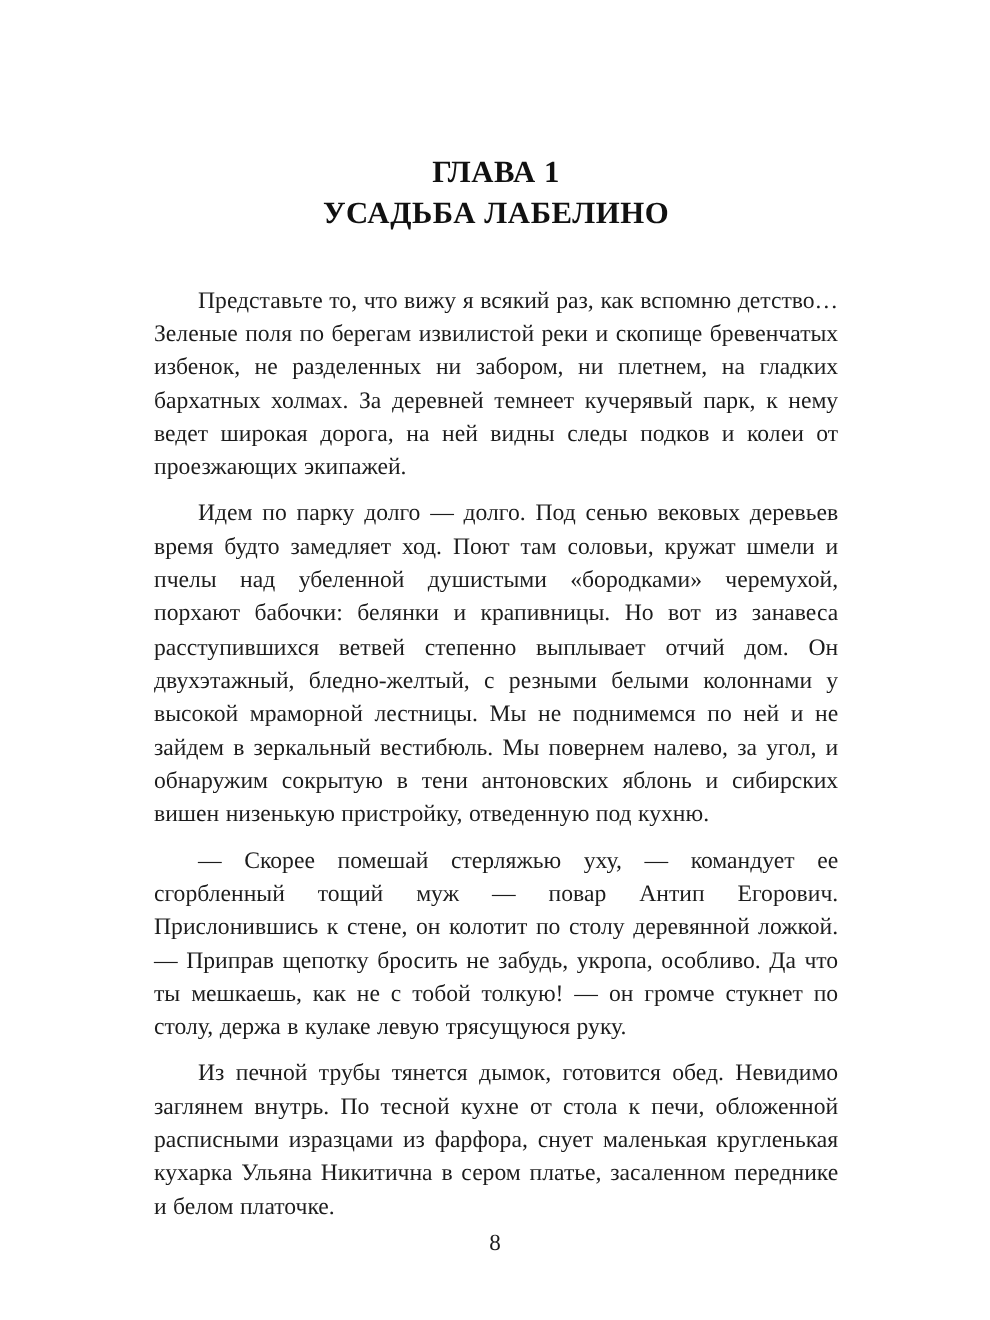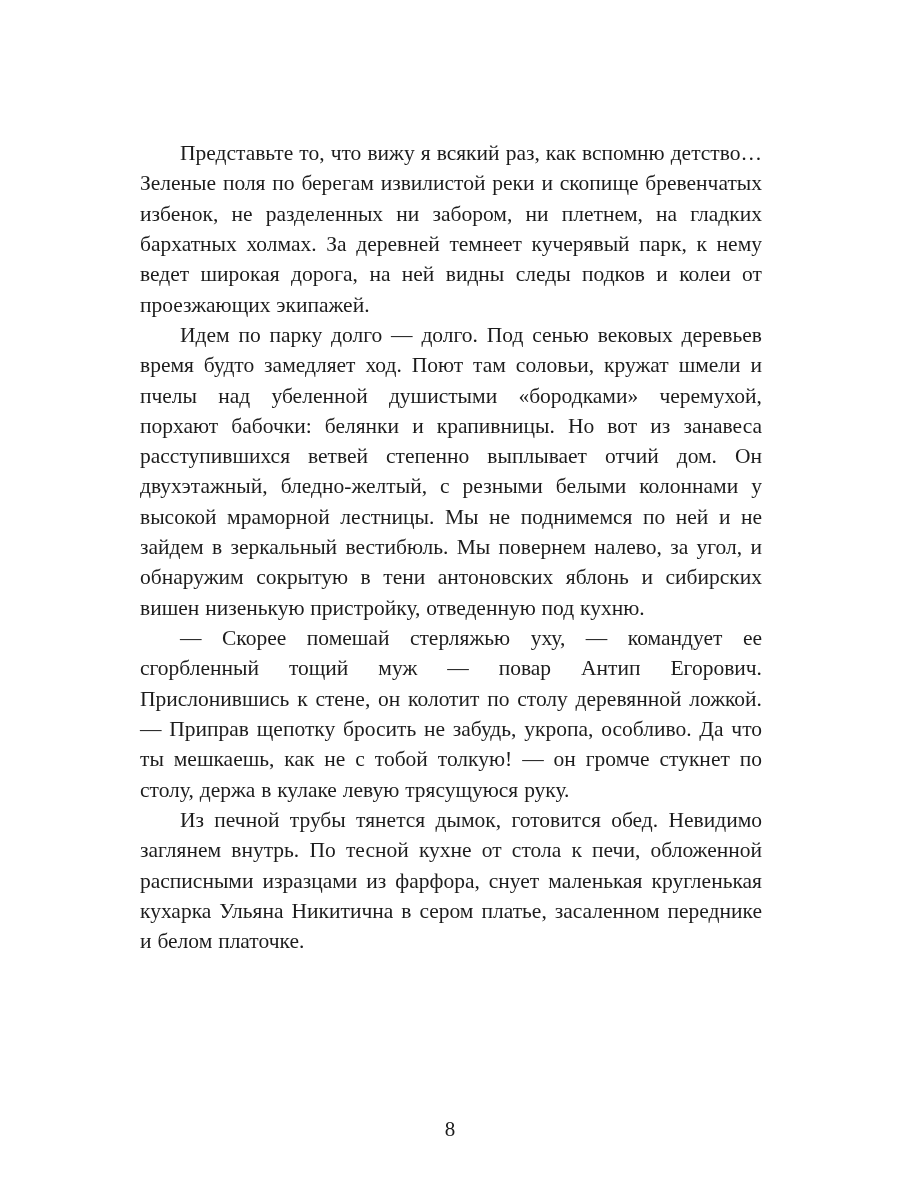--- a/index.html
+++ b/index.html
@@ -38,36 +38,41 @@
   }
   .body-text p {
     font-size: 21.5px;
     line-height: 1.41;
     text-align: justify;
     text-indent: 40px;
     hyphens: auto;
     -webkit-hyphens: auto;
     word-spacing: 0.5px;
     color: #1c1c1c;
+    margin-top: 12px;
   }
   .page-number {
     position: absolute;
     left: 0;
     right: 0;
     bottom: 58px;
     text-align: center;
     font-size: 21px;
     color: #1c1c1c;
   }
 </style>
 </head>
 <body>
 
 <div class="book-page">
   <div class="text-block">
+    <h1 class="chapter-heading">
+      <span class="line">ГЛАВА 1</span>
+      <span class="line">УСАДЬБА ЛАБЕЛИНО</span>
+    </h1>
     <div class="body-text">
       <p>Представьте то, что вижу я всякий раз, как вспомню детство… Зеленые поля по берегам извилистой реки и скопище бревенчатых избенок, не разделенных ни забором, ни плетнем, на гладких бархатных холмах. За деревней темнеет кучерявый парк, к нему ведет широкая дорога, на ней видны следы подков и колеи от проезжающих экипажей.</p>
       <p>Идем по парку долго — долго. Под сенью вековых деревьев время будто замедляет ход. Поют там соловьи, кружат шмели и пчелы над убеленной душистыми «бородками» черемухой, порхают бабочки: белянки и крапивницы. Но вот из занавеса расступившихся ветвей степенно выплывает отчий дом. Он двухэтажный, бледно-желтый, с резными белыми колоннами у высокой мраморной лестницы. Мы не поднимемся по ней и не зайдем в зеркальный вестибюль. Мы повернем налево, за угол, и обнаружим сокрытую в тени антоновских яблонь и сибирских вишен низенькую пристройку, отведенную под кухню.</p>
       <p>— Скорее помешай стерляжью уху, — командует ее сгорбленный тощий муж — повар Антип Егорович. Прислонившись к стене, он колотит по столу деревянной ложкой. — Приправ щепотку бросить не забудь, укропа, особливо. Да что ты мешкаешь, как не с тобой толкую! — он громче стукнет по столу, держа в кулаке левую трясущуюся руку.</p>
       <p>Из печной трубы тянется дымок, готовится обед. Невидимо заглянем внутрь. По тесной кухне от стола к печи, обложенной расписными изразцами из фарфора, снует маленькая кругленькая кухарка Ульяна Никитична в сером платье, засаленном переднике и белом платочке.</p>
     </div>
   </div>
   <div class="page-number">8</div>
 </div>
 

